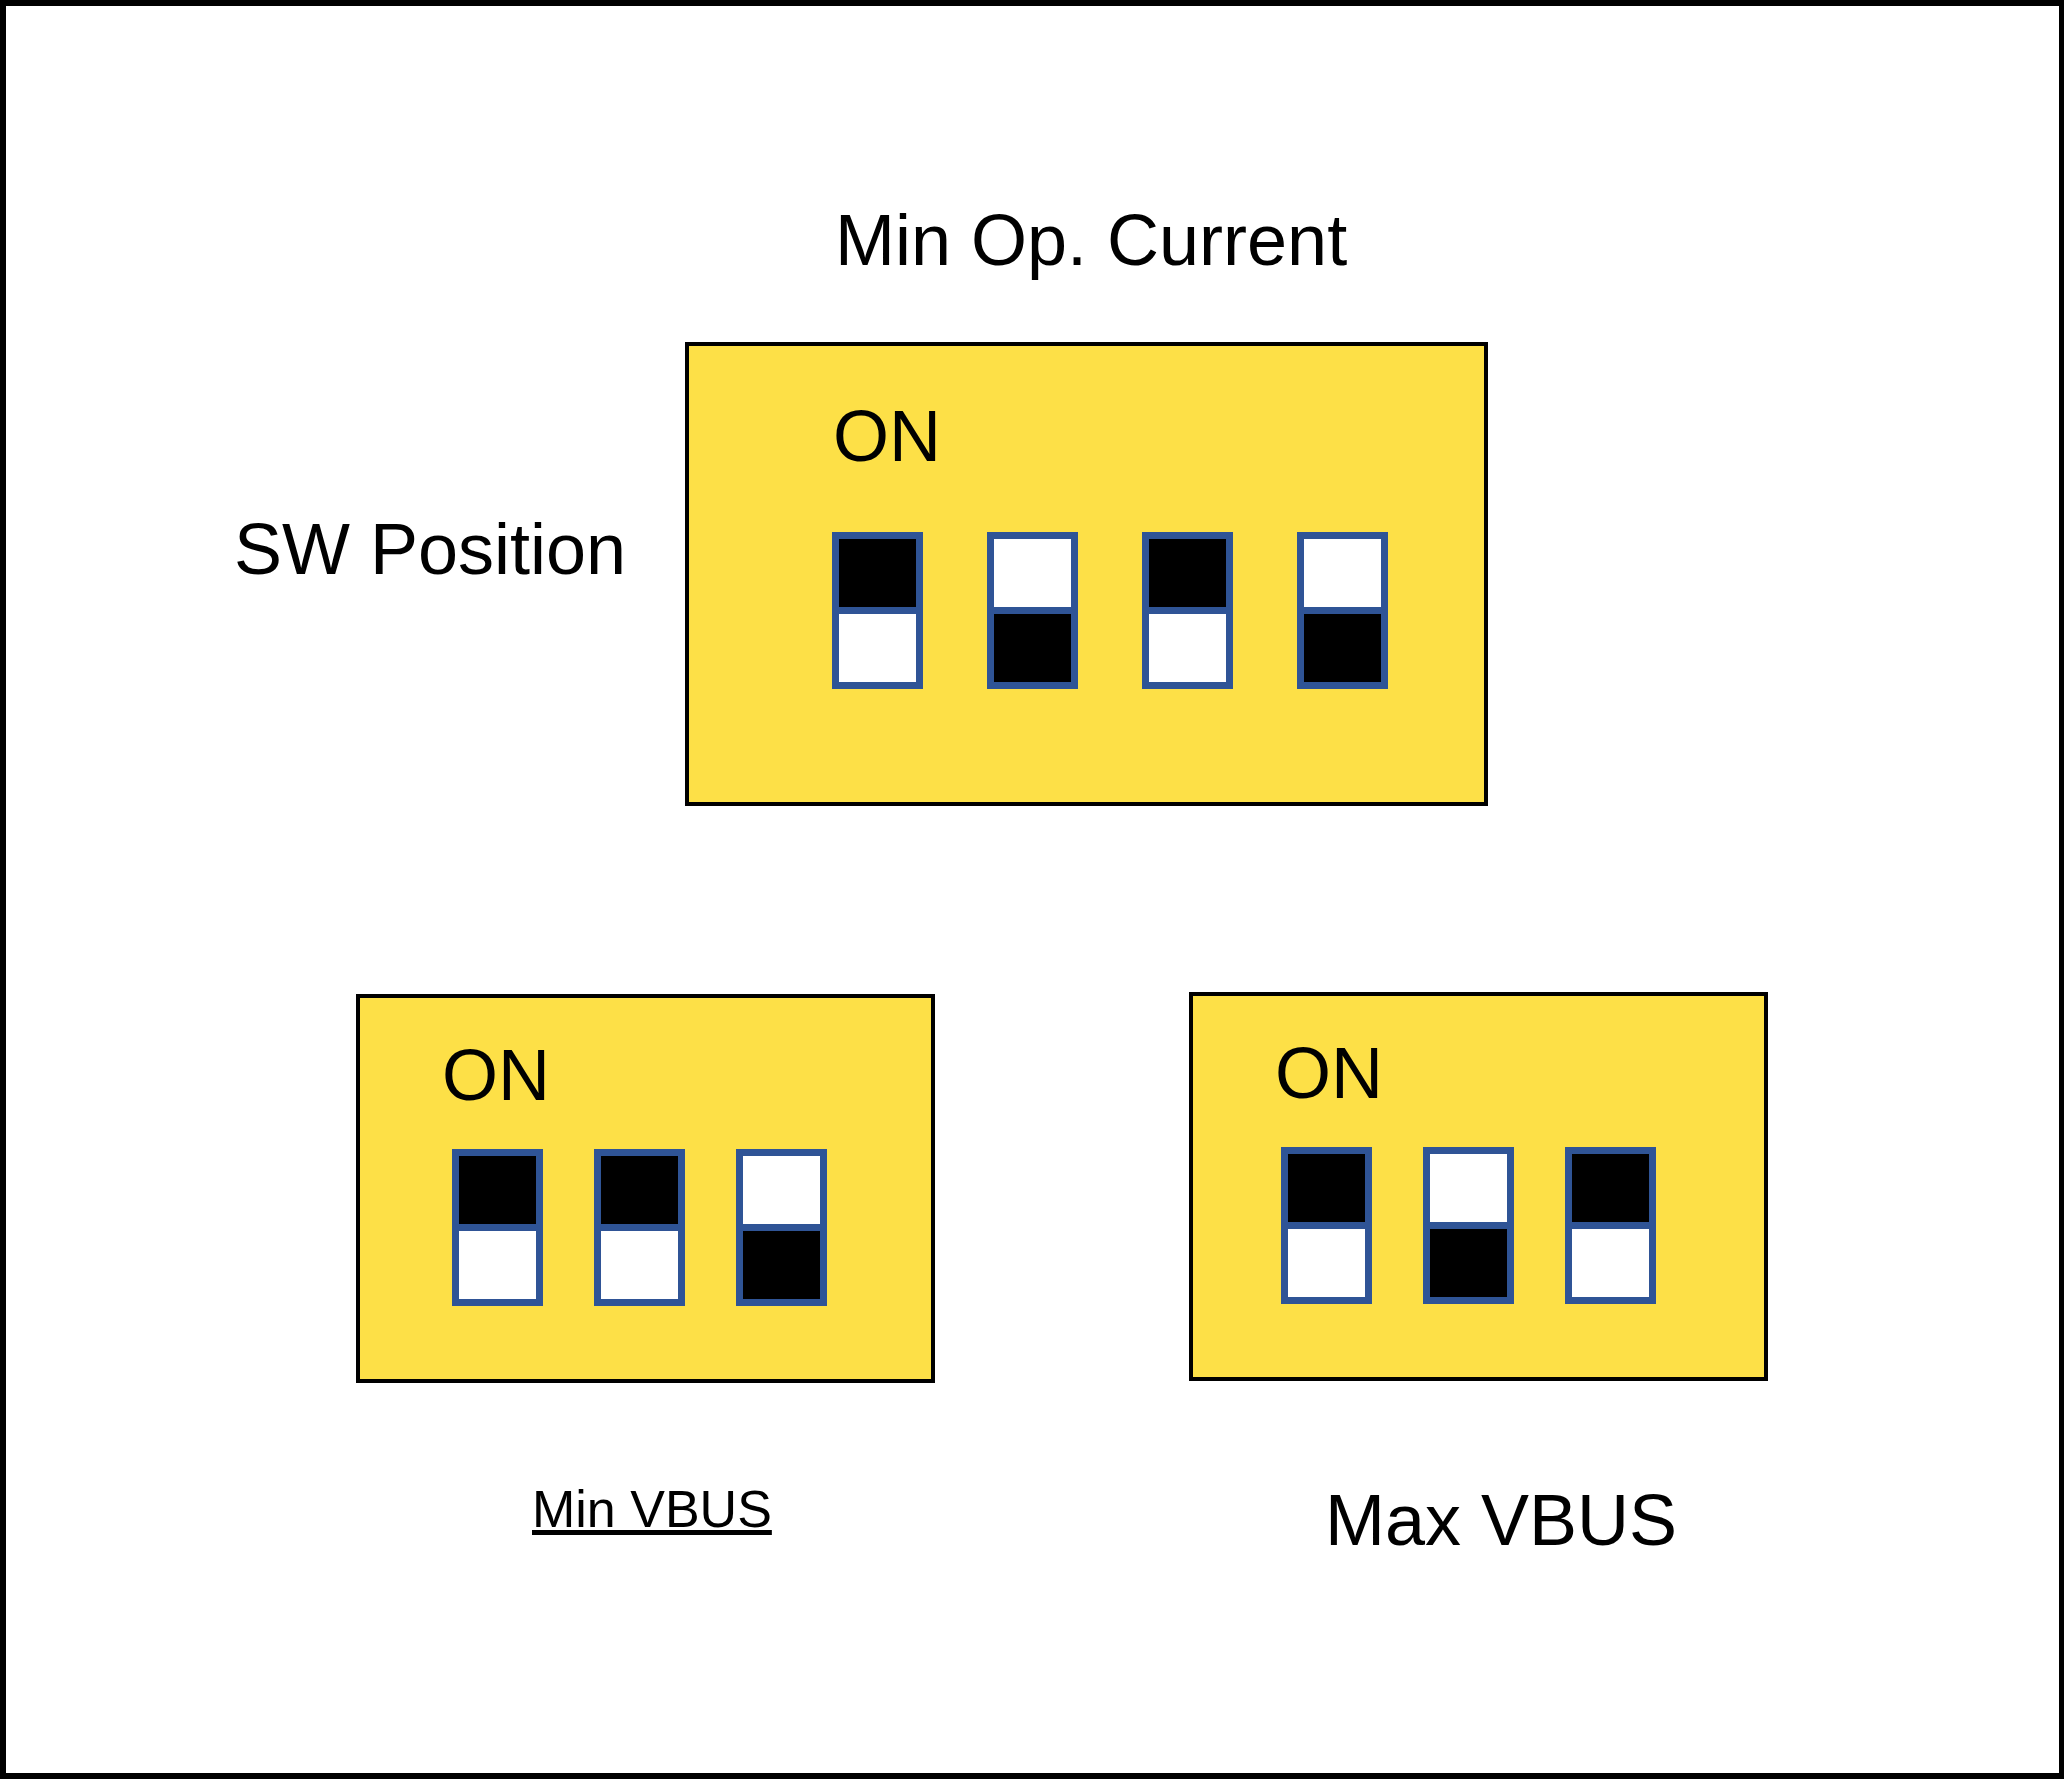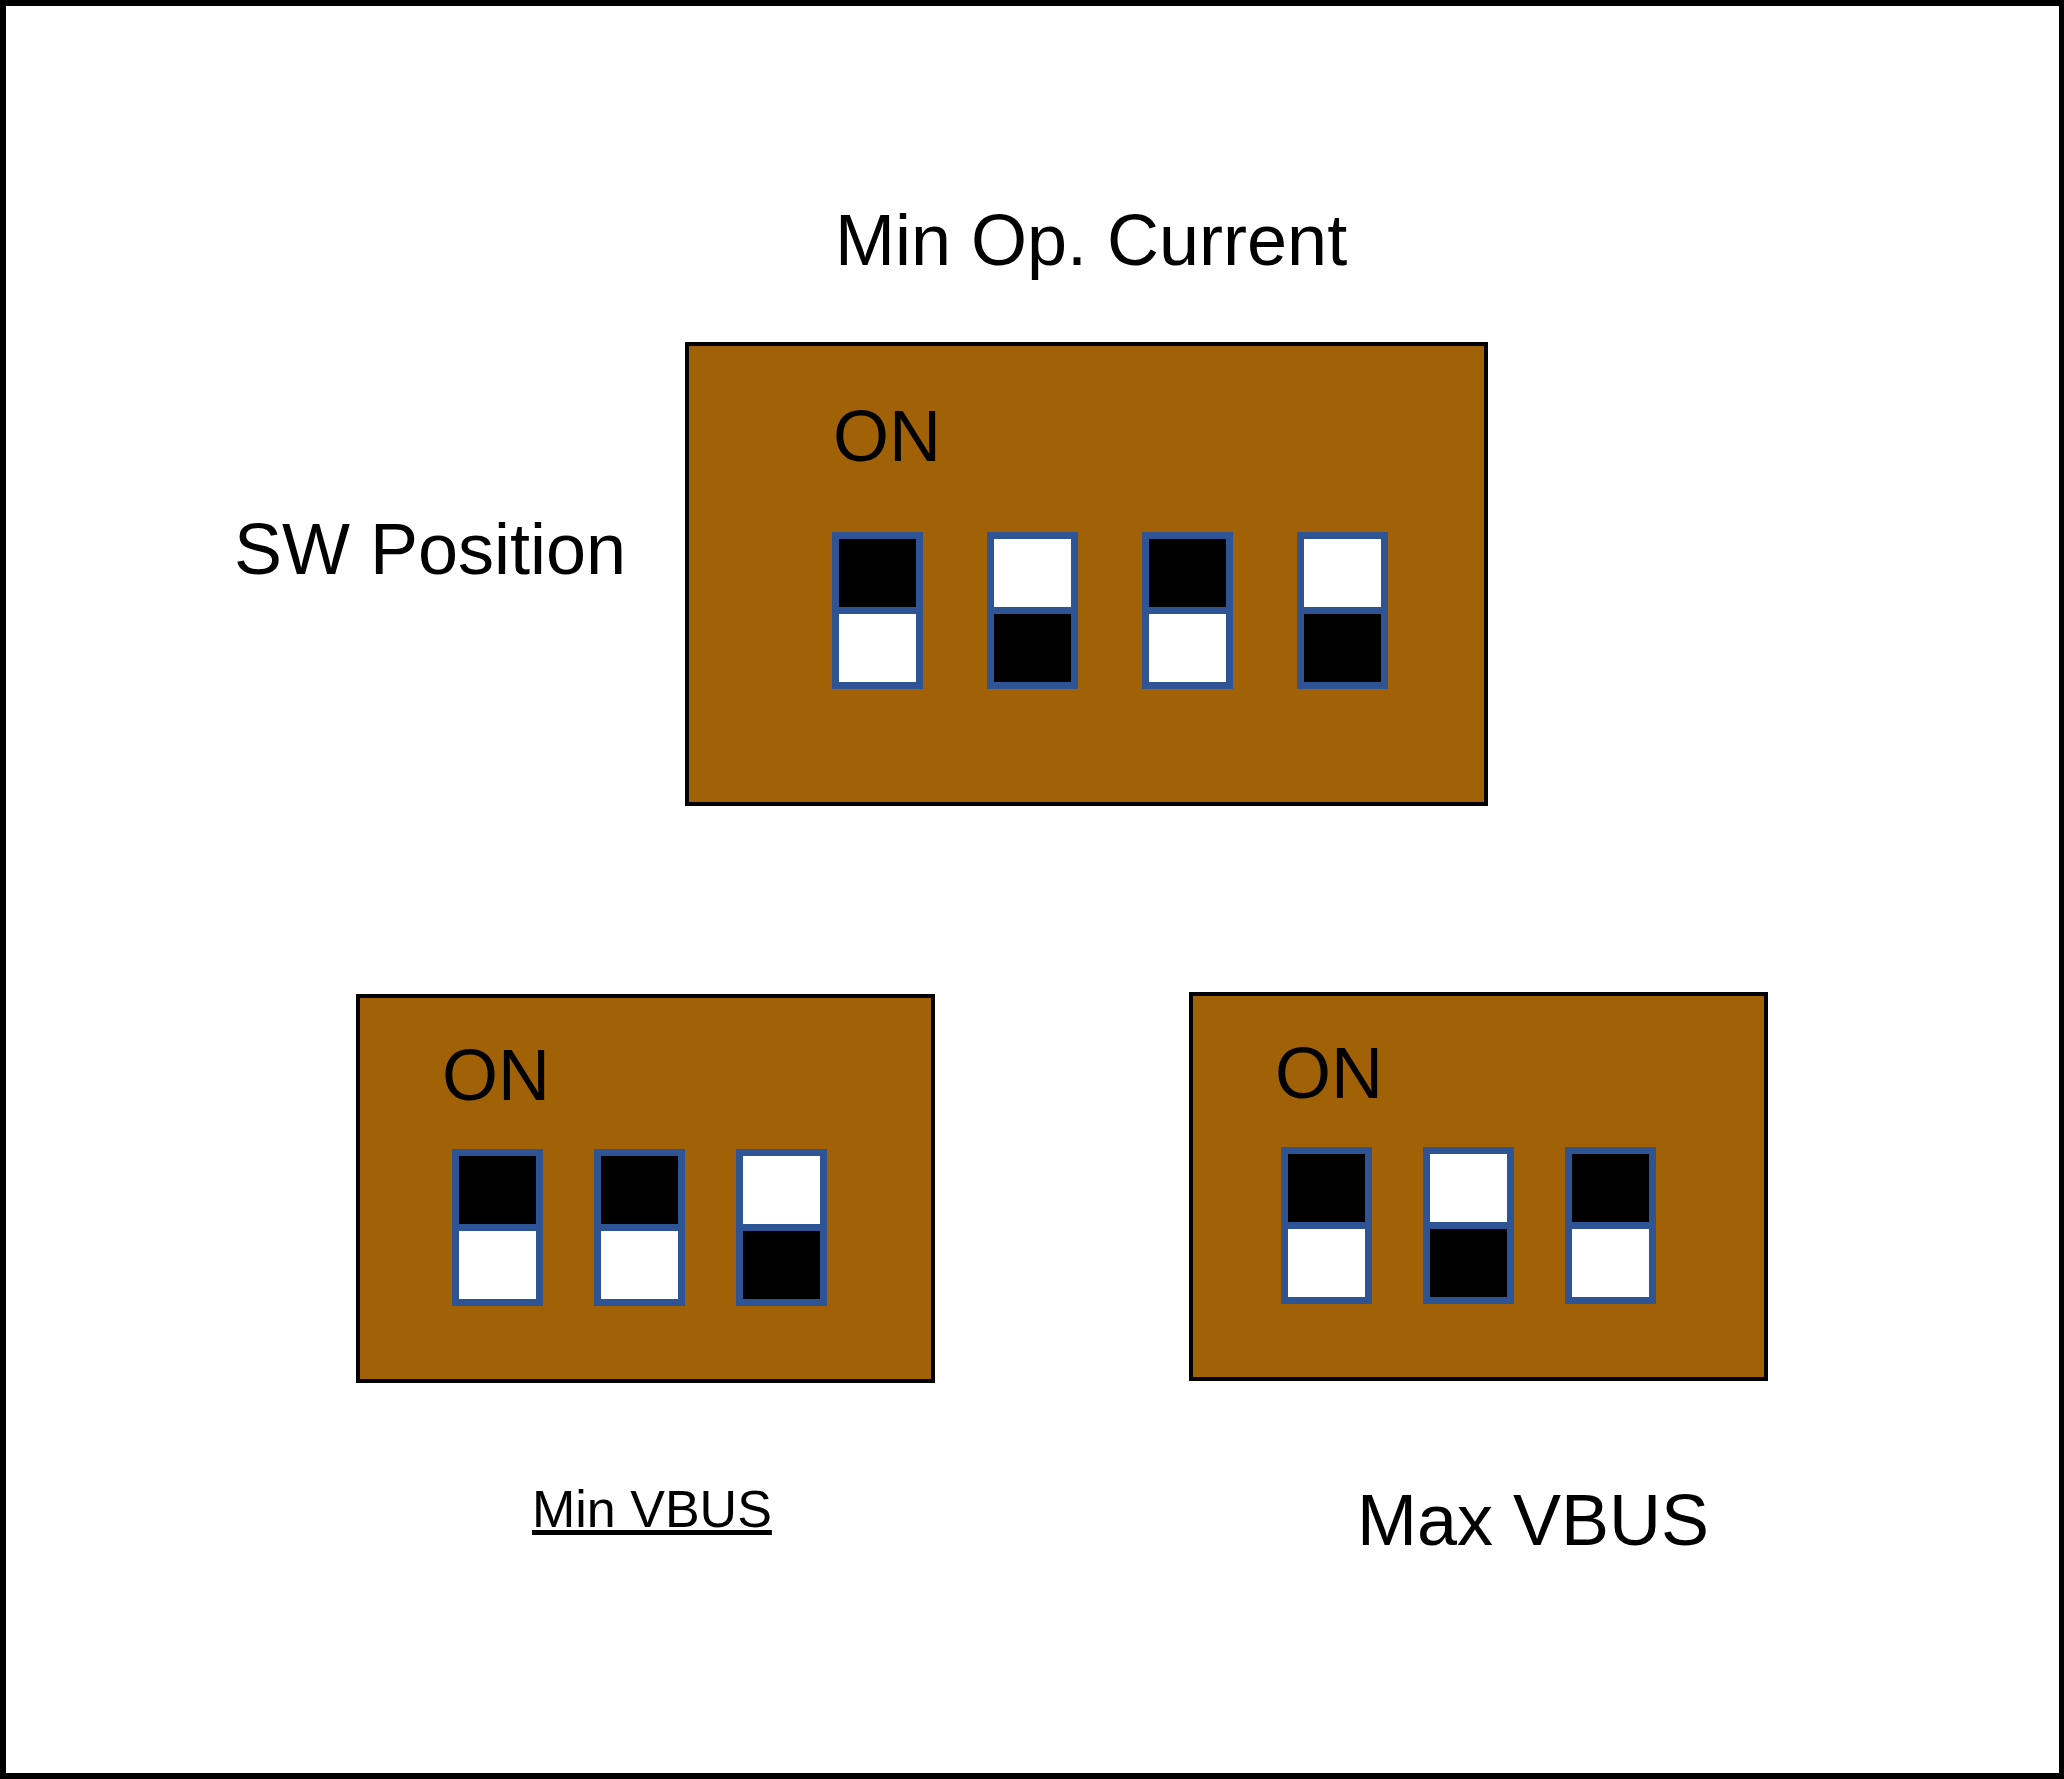--- a/index.html
+++ b/index.html
@@ -21,25 +21,25 @@
   .lbl {
     position: absolute;
     line-height: 1.15;
     white-space: nowrap;
     color: #000000;
     font-weight: 400;
   }
   .title-lbl   { left: 829px;  top: 193px;  font-size: 72px; }
   .side-lbl    { left: 228px;  top: 502px;  font-size: 72px; }
   .cap-minvbus { left: 526px;  top: 1474px; font-size: 52px; text-decoration: underline; }
-  .cap-maxvbus { left: 1319px; top: 1473px; font-size: 72px; margin-left: 32px; }
+  .cap-maxvbus { left: 1319px; top: 1473px; font-size: 72px; }
 
   .panel {
     position: absolute;
-    background: #a16207;
+    background: #fde047;
     border: 4.7px solid #000000;
     box-sizing: border-box;
   }
   .panel-top   { left: 679px;  top: 336px;  width: 803px; height: 464px; }
   .panel-bl    { left: 350px;  top: 988px; width: 579px; height: 389px; }
   .panel-br    { left: 1183px; top: 986px; width: 579px; height: 389px; }
 
   .on-lbl {
     position: absolute;
     font-size: 72px;

